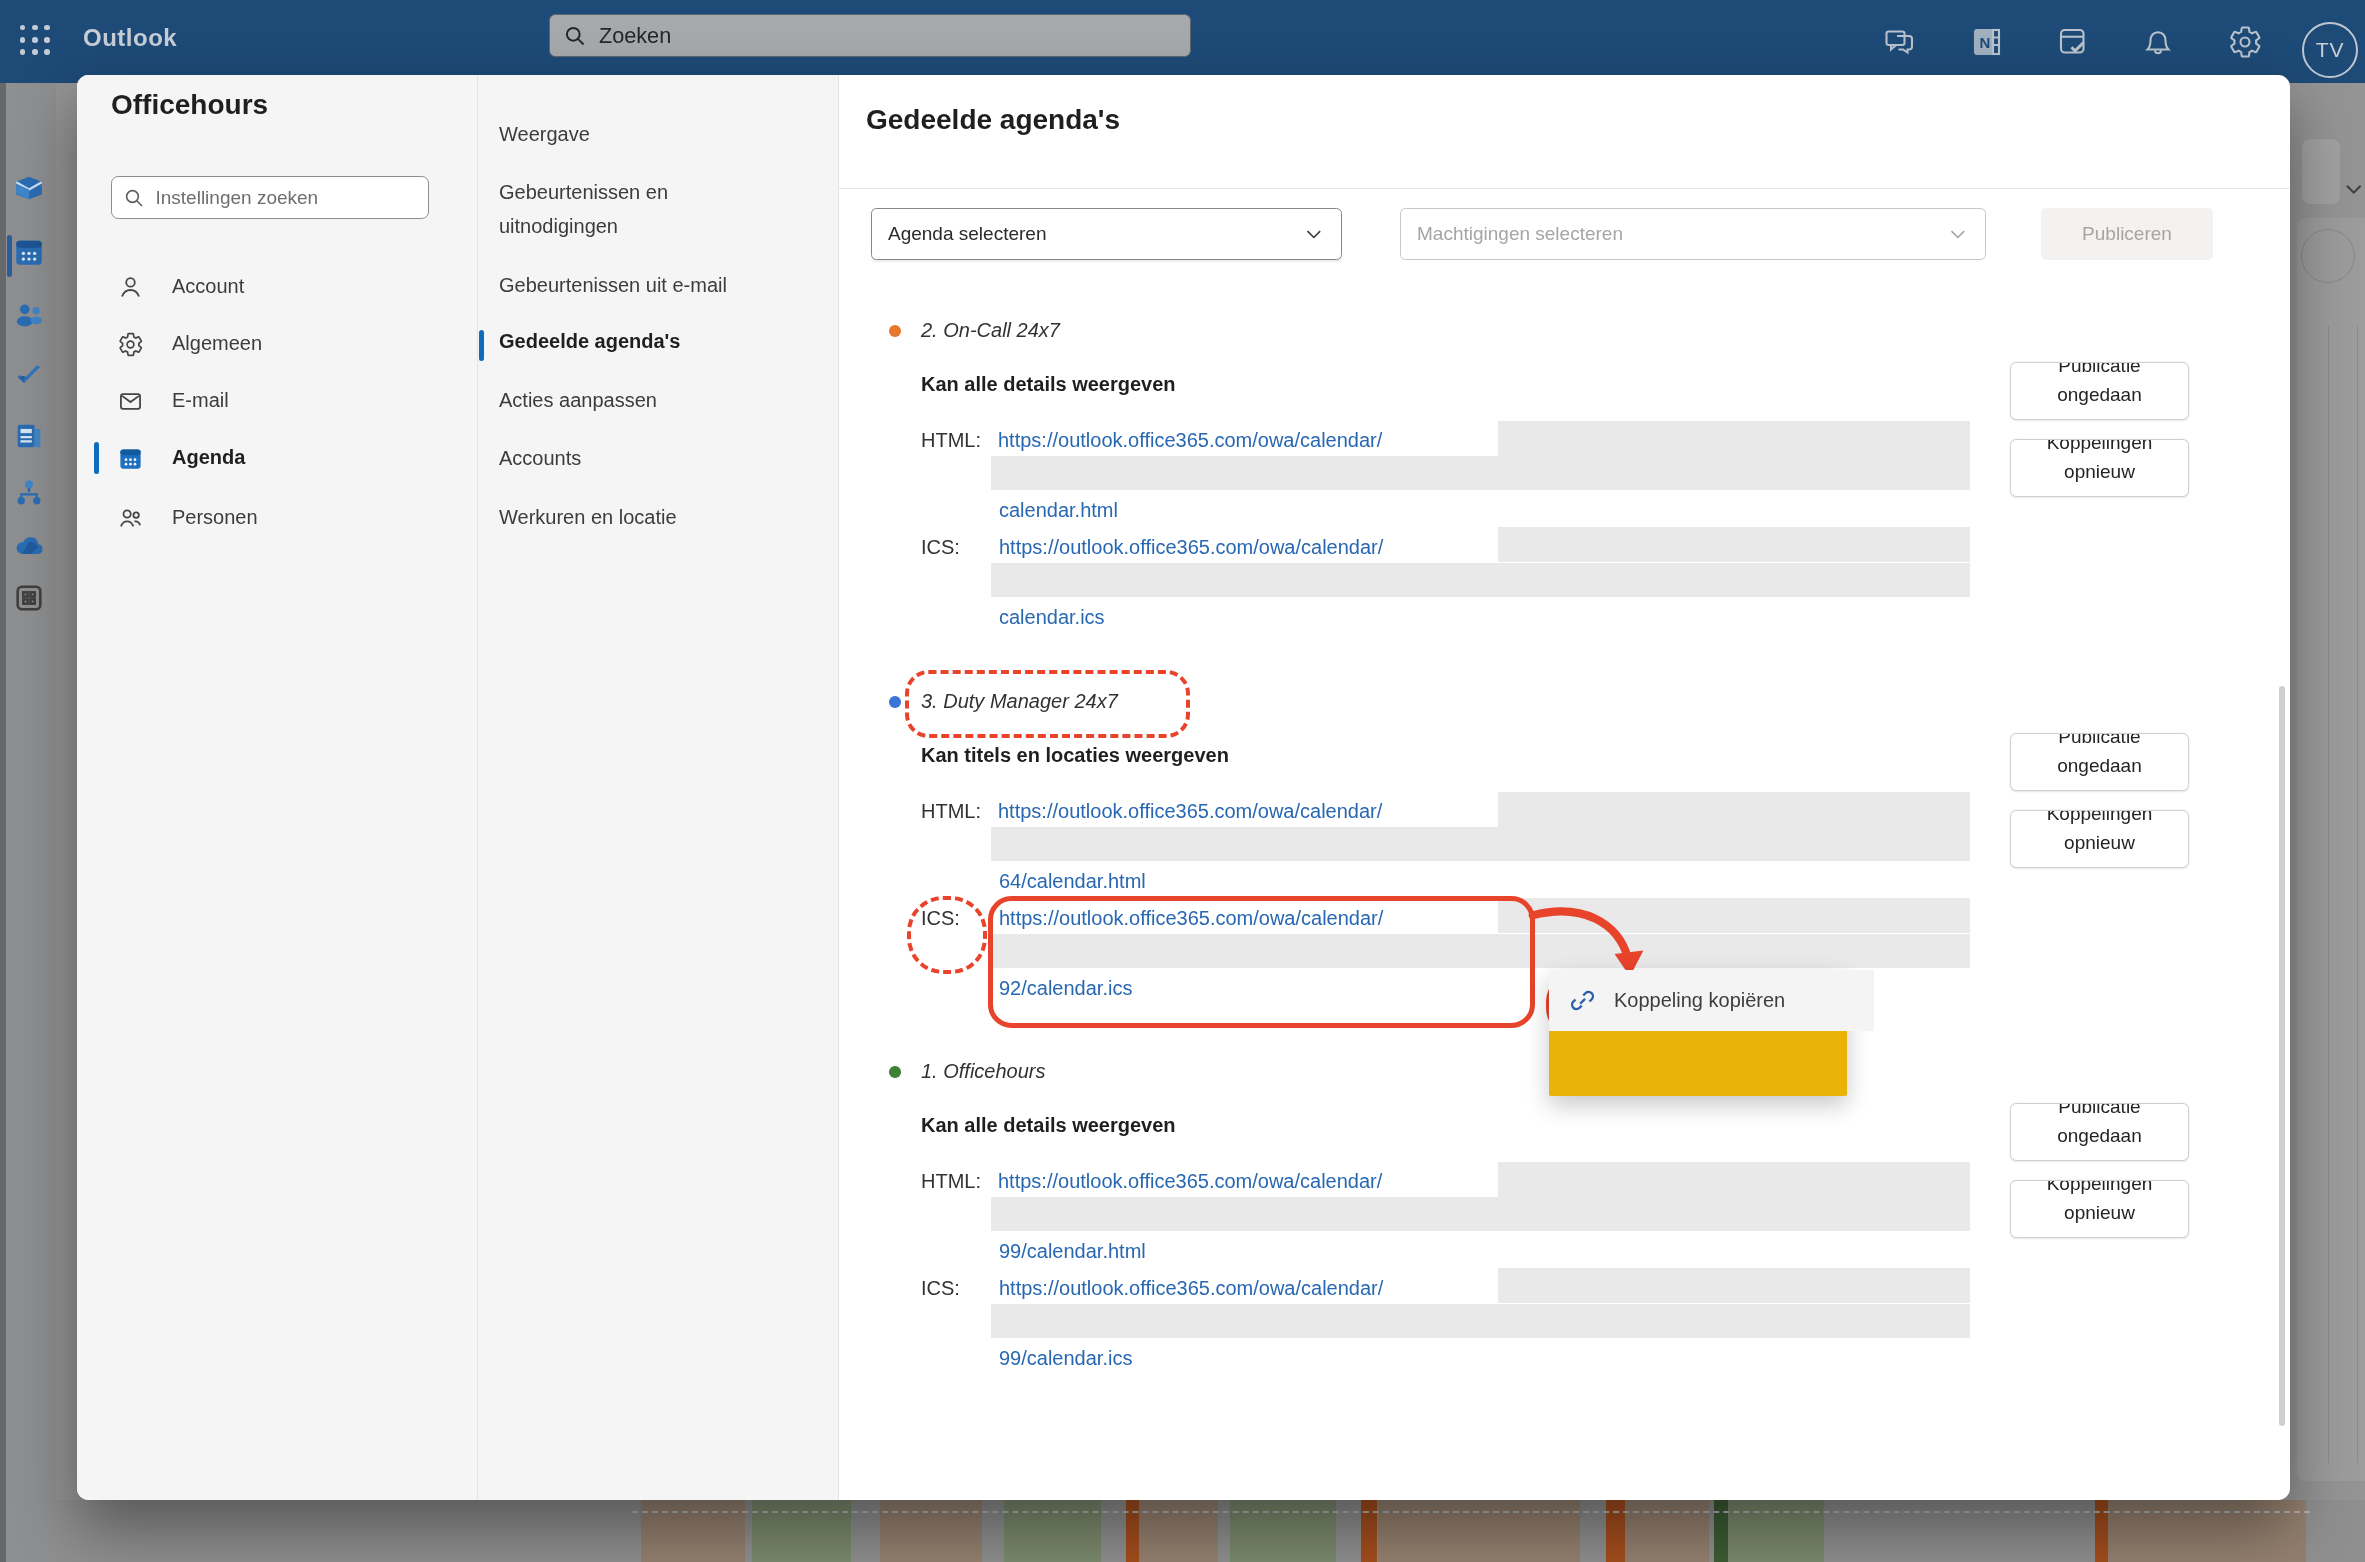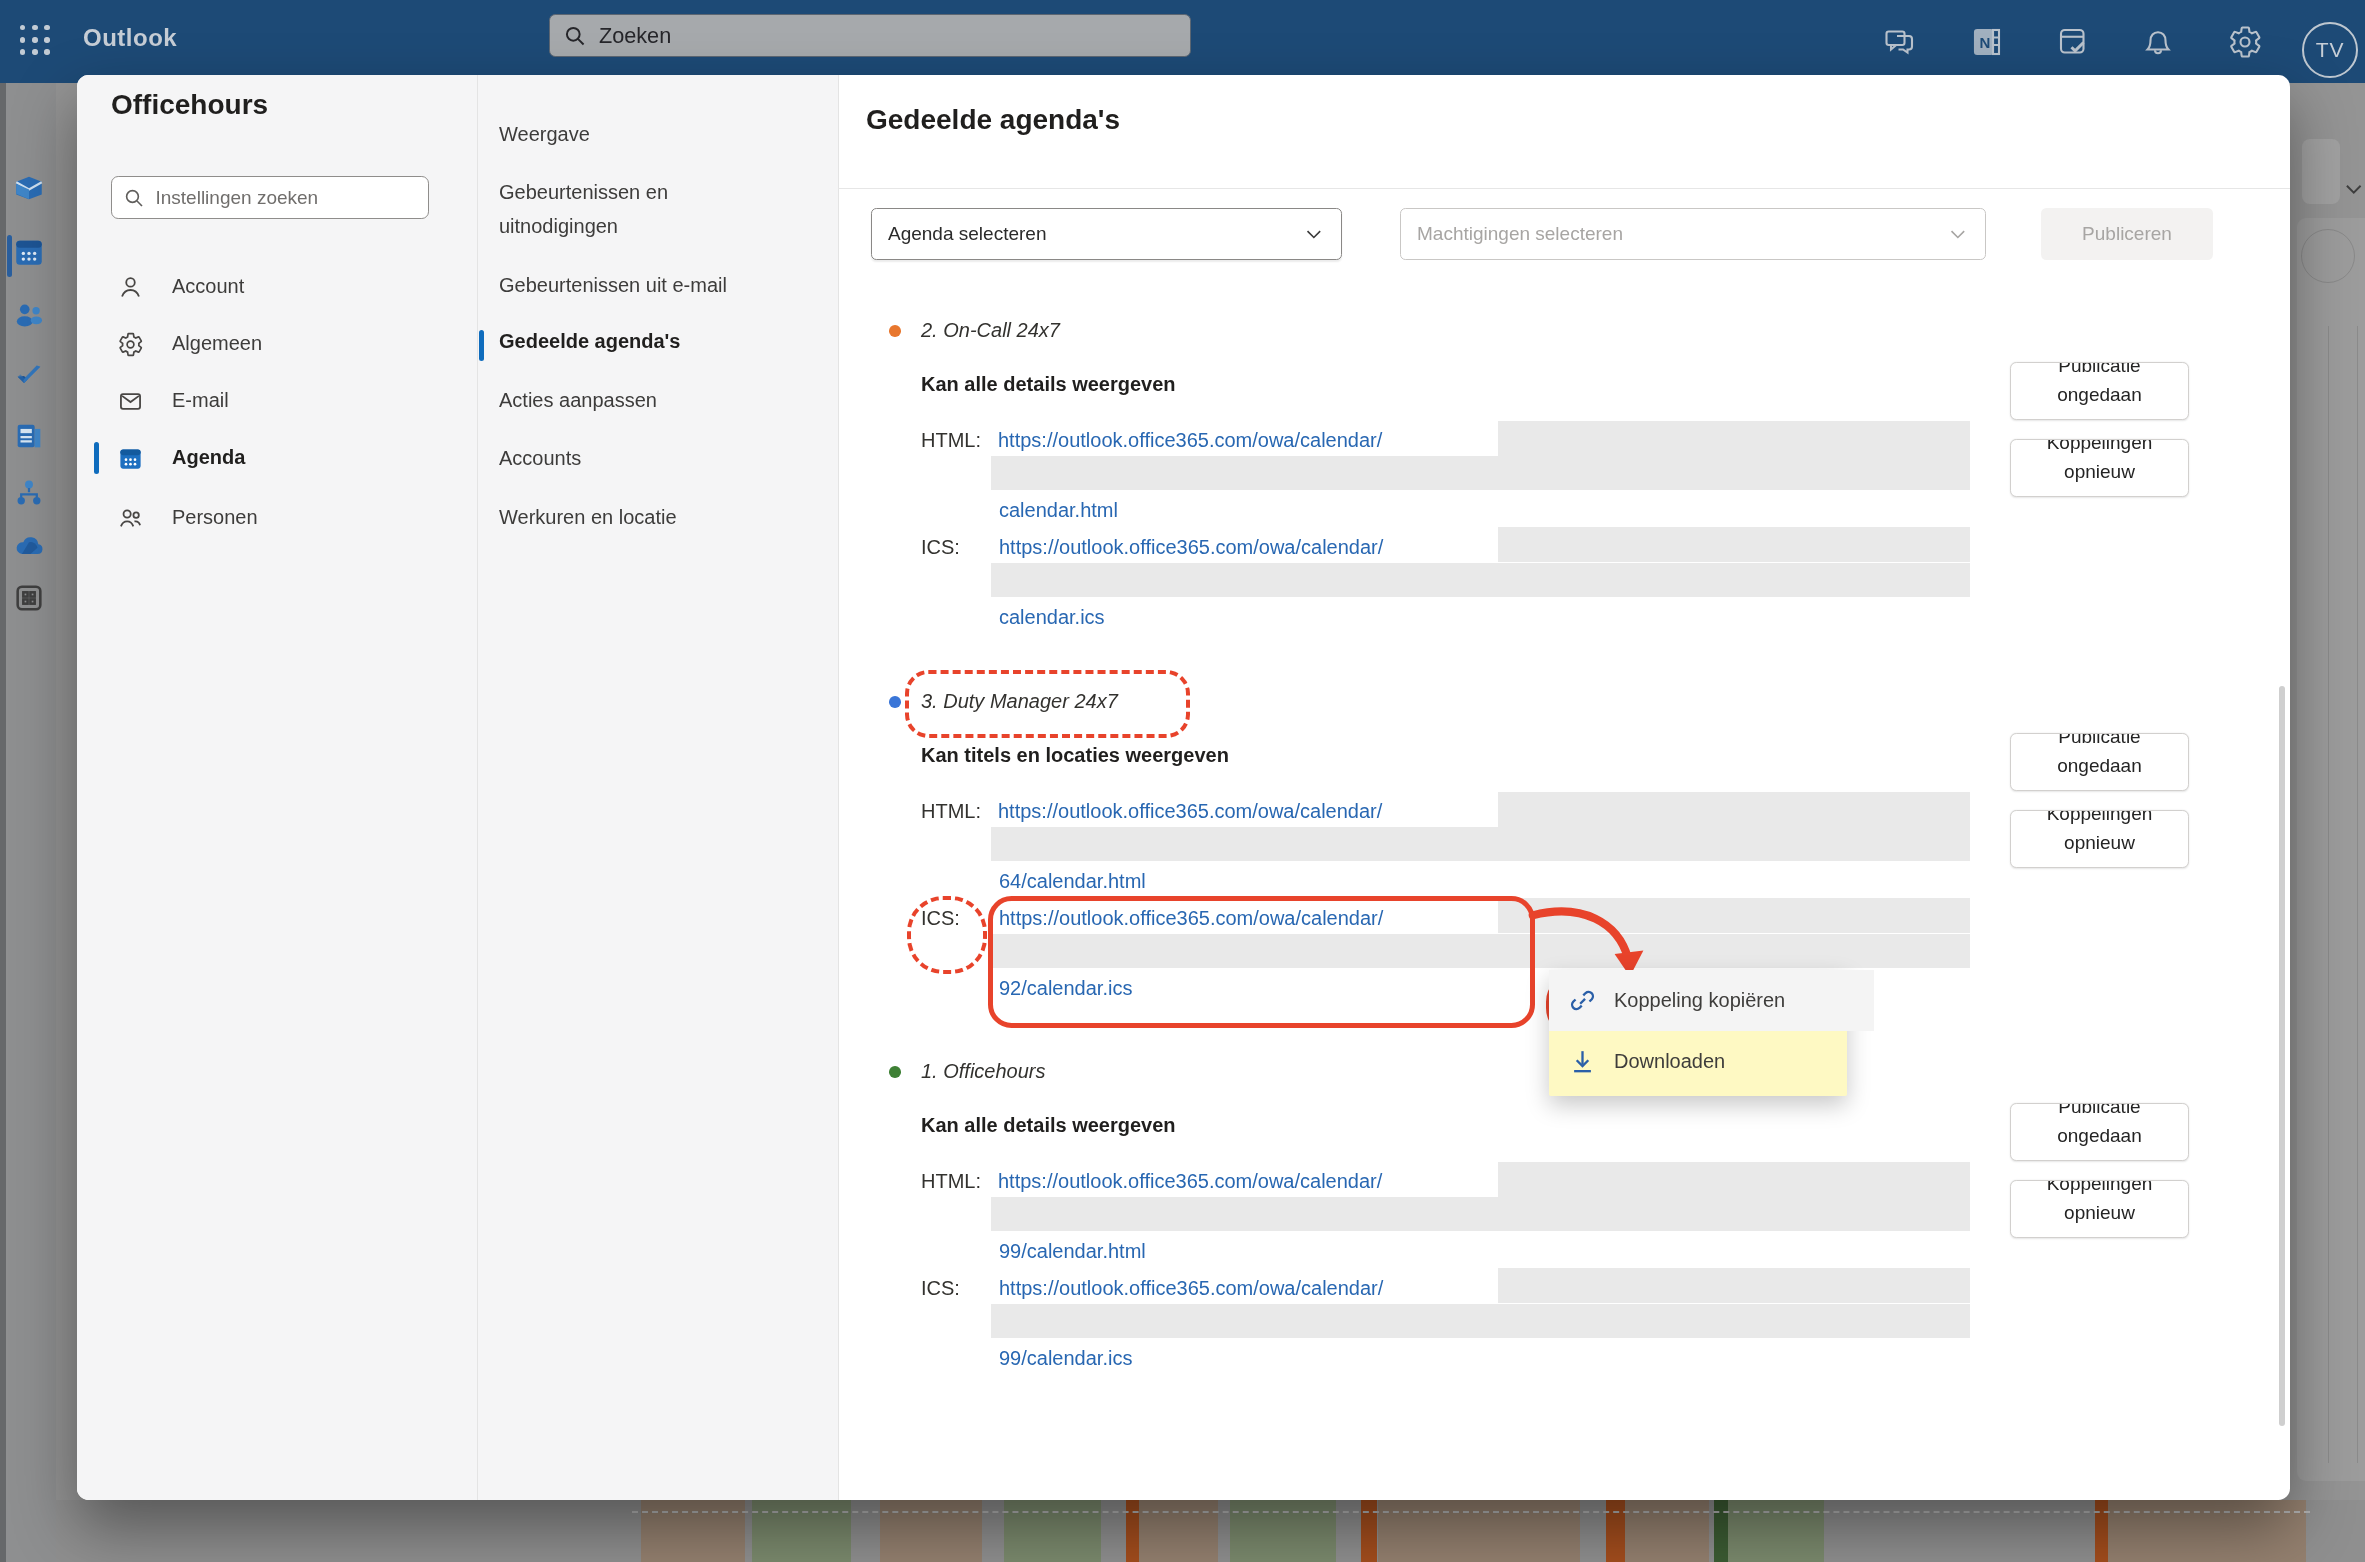--- a/index.html
+++ b/index.html
@@ -89,21 +89,21 @@
     border-radius:6.3px;overflow:hidden;box-shadow:0 0.9px 1.8px rgba(0,0,0,.10);cursor:pointer;padding:0;
     font-family:"Liberation Sans",sans-serif;}
   .clip-btn .stack{display:block;margin-top:-21.7px;text-align:center;font-size:19px;line-height:29px;color:#242424;}
   
   .scroll-thumb{position:absolute;left:2202px;top:611px;width:6.3px;height:740px;background:#cfcfcf;border-radius:3.6px;cursor:pointer;}
   
   .anno{position:absolute;pointer-events:none;}
   .dash-box{border:4.5px dashed #e8432b;border-radius:23.5px;}
   .solid-box{border:5.4px solid #e8432b;border-radius:23.5px;}
   
-  .ctx-menu{position:absolute;left:1472px;top:895px;width:298px;height:126px;background:#fef9c3;
+  .ctx-menu{position:absolute;left:1472px;top:895px;width:298px;height:126px;background:#eab308;
     box-shadow:0 9px 23.5px rgba(0,0,0,.22);border-radius:1.8px;z-index:6;text-align:right;}
   .ctx-item{position:absolute;left:0;width:325px;height:61px;display:flex;align-items:center;cursor:pointer;font-size:20px;color:#3e3d3b;}
   .ctx-item .cico{width:31px;height:31px;margin:0 16px 0 18px;color:#2a5fa8;}
   .ctx-item .cico svg{width:31px;height:31px;}
   .ctx-item.hl{background:#f4f4f4;}
   svg{display:block;}
 </style>
 </head>
 <body>
 
@@ -458,26 +458,16 @@
     <div class="ctx-item hl" style="top:0">
       <span class="cico">
         <svg viewBox="0 0 24 24" fill="none" stroke="currentColor" stroke-width="1.8">
             <path d="M10.2 14.5 14 10.7"></path>
             <path d="M12.6 8l1.8-1.8a3.4 3.4 0 0 1 4.8 4.8L17.4 12.8"></path>
             <path d="M11.4 16l-1.8 1.8a3.4 3.4 0 0 1-4.8-4.8L6.6 11.2"></path>
           </svg>
       </span>
       <span>Koppeling kopiëren</span>
     </div>
-    <div class="ctx-item" style="top:61px">
-      <span class="cico">
-        <svg viewBox="0 0 24 24" fill="none" stroke="currentColor" stroke-width="1.8">
-            <path d="M12 4v10.5"></path>
-            <path d="M7.5 11 12 15.5 16.5 11"></path>
-            <path d="M5.5 19.5h13"></path>
-          </svg>
-      </span>
-      <span>Downloaden</span>
-    </div>
   </div>
   <div class="anno solid-box" style="left:1469px;top:898px;width:292px;height:54px;border-radius:29px"></div>
 </div>
 
 
 </body></html>

